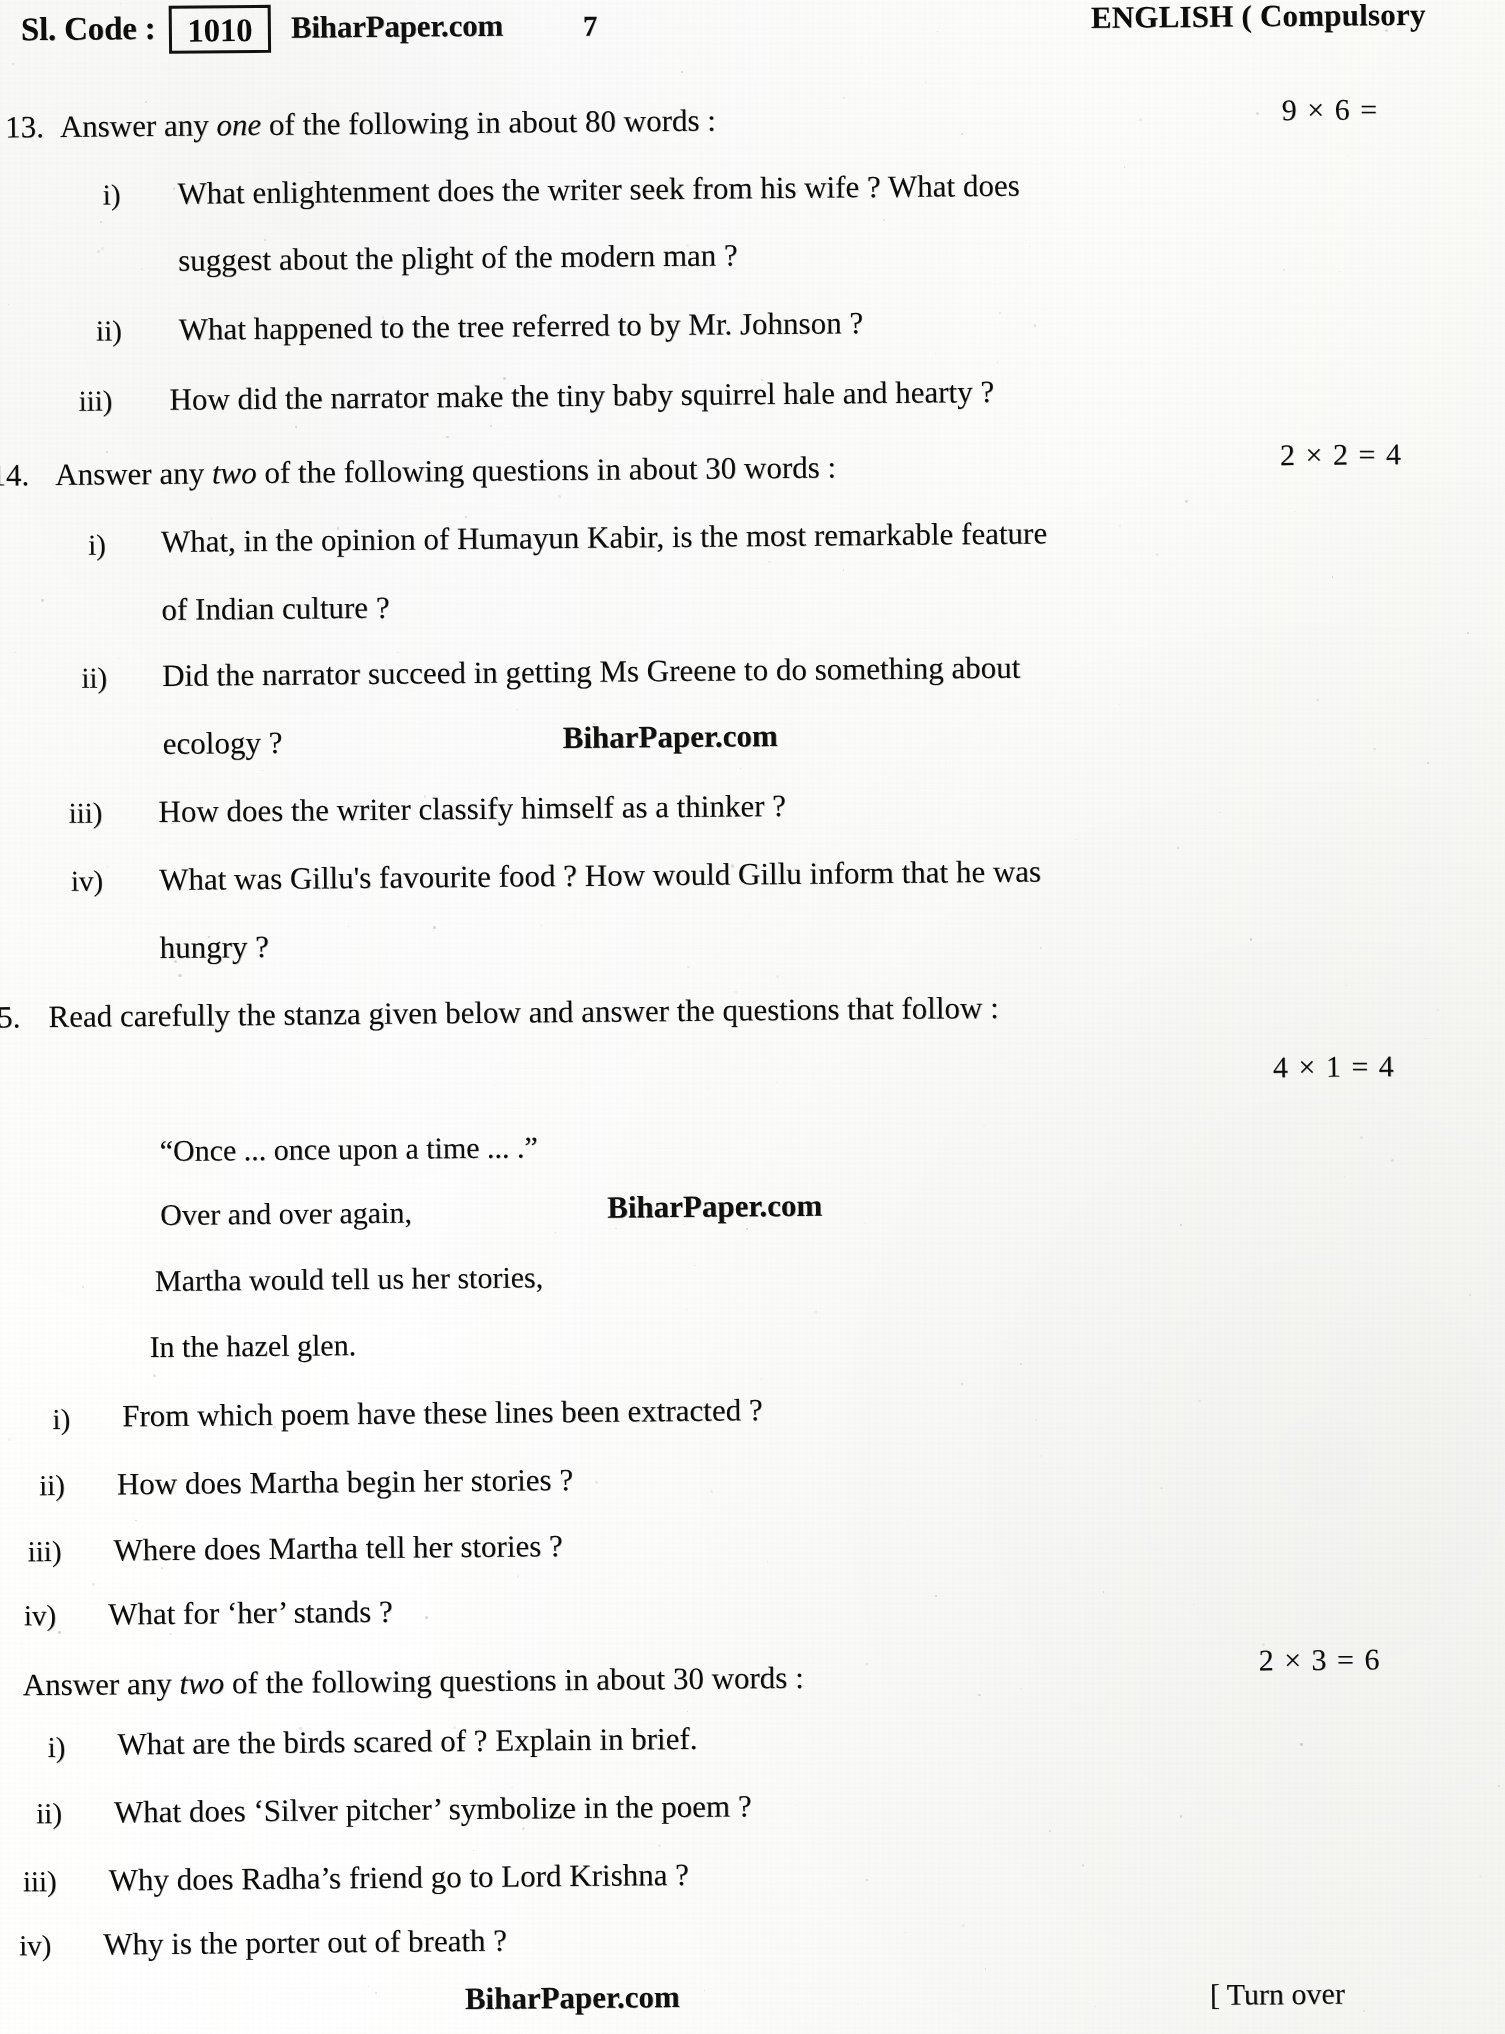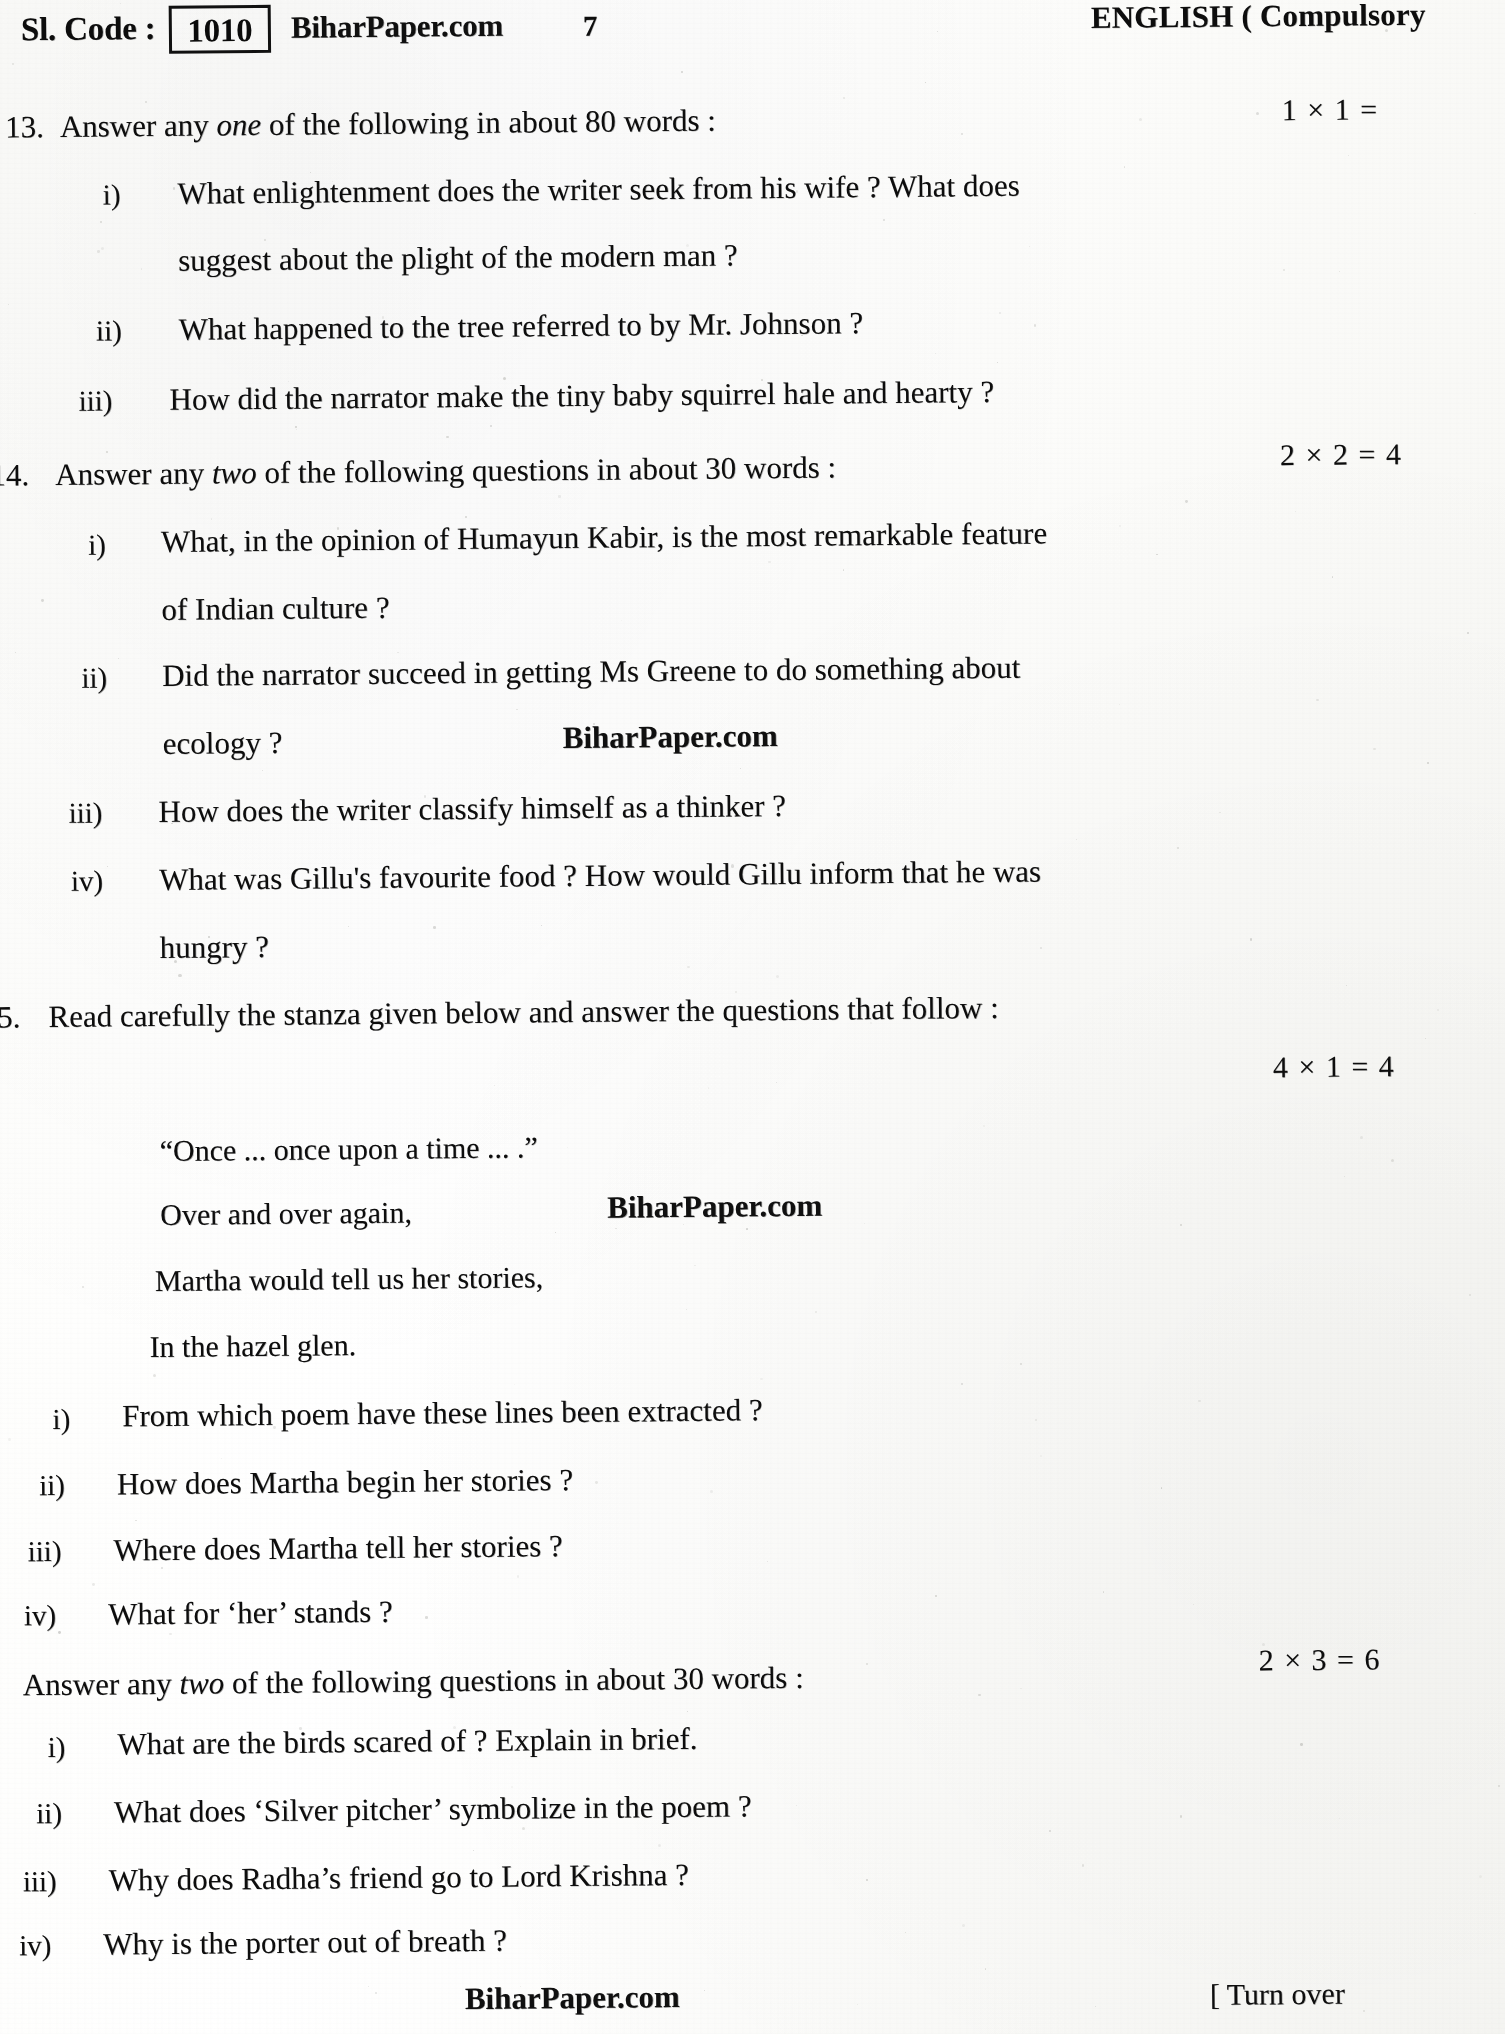--- a/index.html
+++ b/index.html
@@ -326,21 +326,21 @@
       <div class="ink hdr-bold wm" id="hdr-watermark">BiharPaper.com</div>
 
       <div class="ink hdr-bold" id="hdr-pageno">7</div>
 
       <div class="ink hdr-bold" id="hdr-subject">ENGLISH ( Compulsory</div>
     </div>
 
     <div>
       <div class="ink qnum" style="left:-10px; top:102px;">13.</div>
       <div class="ink qtext" style="left:68px; top:102px;">Answer any <i>one</i> of the following in about 80 words :</div>
-      <div class="ink marks" style="left:1290px; top:98px;">1 × 1 =</div>
+      <div class="ink marks" style="left:1290px; top:98px;">9 × 6 =</div>
 
       <div class="ink rnum" style="left:60px; top:172px;">i)</div>
       <div class="ink rtext" style="left:185px; top:170px;">What enlightenment does the writer seek from his wife ? What does</div>
       <div class="ink rtext" style="left:185px; top:237px;">suggest about the plight of the modern man ?</div>
 
       <div class="ink rnum" style="left:60px; top:308px;">ii)</div>
       <div class="ink rtext" style="left:185px; top:306px;">What happened to the tree referred to by Mr. Johnson ?</div>
 
       <div class="ink rnum" style="left:50px; top:378px;">iii)</div>
       <div class="ink rtext" style="left:175px; top:376px;">How did the narrator make the tiny baby squirrel hale and hearty ?</div>

